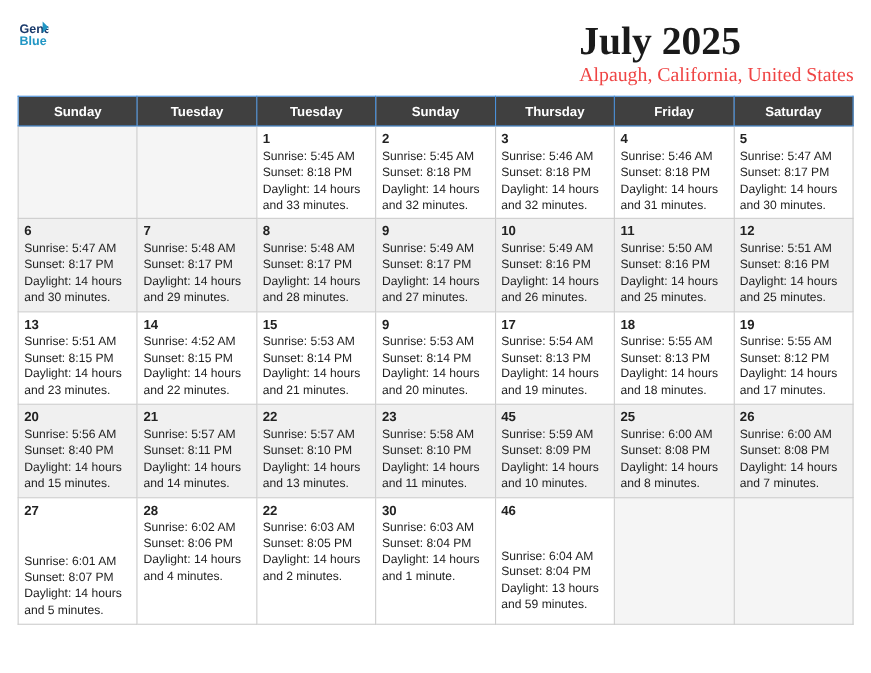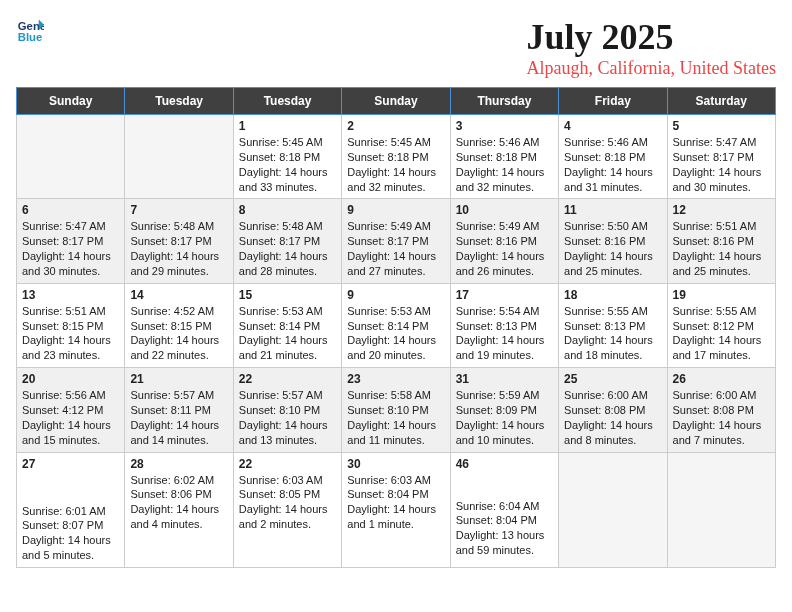--- a/index.html
+++ b/index.html
@@ -248,21 +248,21 @@
           <div class="day-info" style="white-space: pre-line;">Sunrise: 5:55 AM
 Sunset: 8:12 PM
 Daylight: 14 hours
 and 17 minutes.</div>
         </td>
       </tr>
       <tr class="row-shade">
         <td>
           <span class="day-num">20</span>
           <div class="day-info" style="white-space: pre-line;">Sunrise: 5:56 AM
-Sunset: 4:12 PM
+Sunset: 8:40 PM
 Daylight: 14 hours
 and 15 minutes.</div>
         </td>
         <td>
           <span class="day-num">21</span>
           <div class="day-info" style="white-space: pre-line;">Sunrise: 5:57 AM
 Sunset: 8:11 PM
 Daylight: 14 hours
 and 14 minutes.</div>
         </td>
@@ -274,21 +274,21 @@
 and 13 minutes.</div>
         </td>
         <td>
           <span class="day-num">23</span>
           <div class="day-info" style="white-space: pre-line;">Sunrise: 5:58 AM
 Sunset: 8:10 PM
 Daylight: 14 hours
 and 11 minutes.</div>
         </td>
         <td>
-          <span class="day-num">31</span>
+          <span class="day-num">45</span>
           <div class="day-info" style="white-space: pre-line;">Sunrise: 5:59 AM
 Sunset: 8:09 PM
 Daylight: 14 hours
 and 10 minutes.</div>
         </td>
         <td>
           <span class="day-num">25</span>
           <div class="day-info" style="white-space: pre-line;">Sunrise: 6:00 AM
 Sunset: 8:08 PM
 Daylight: 14 hours

